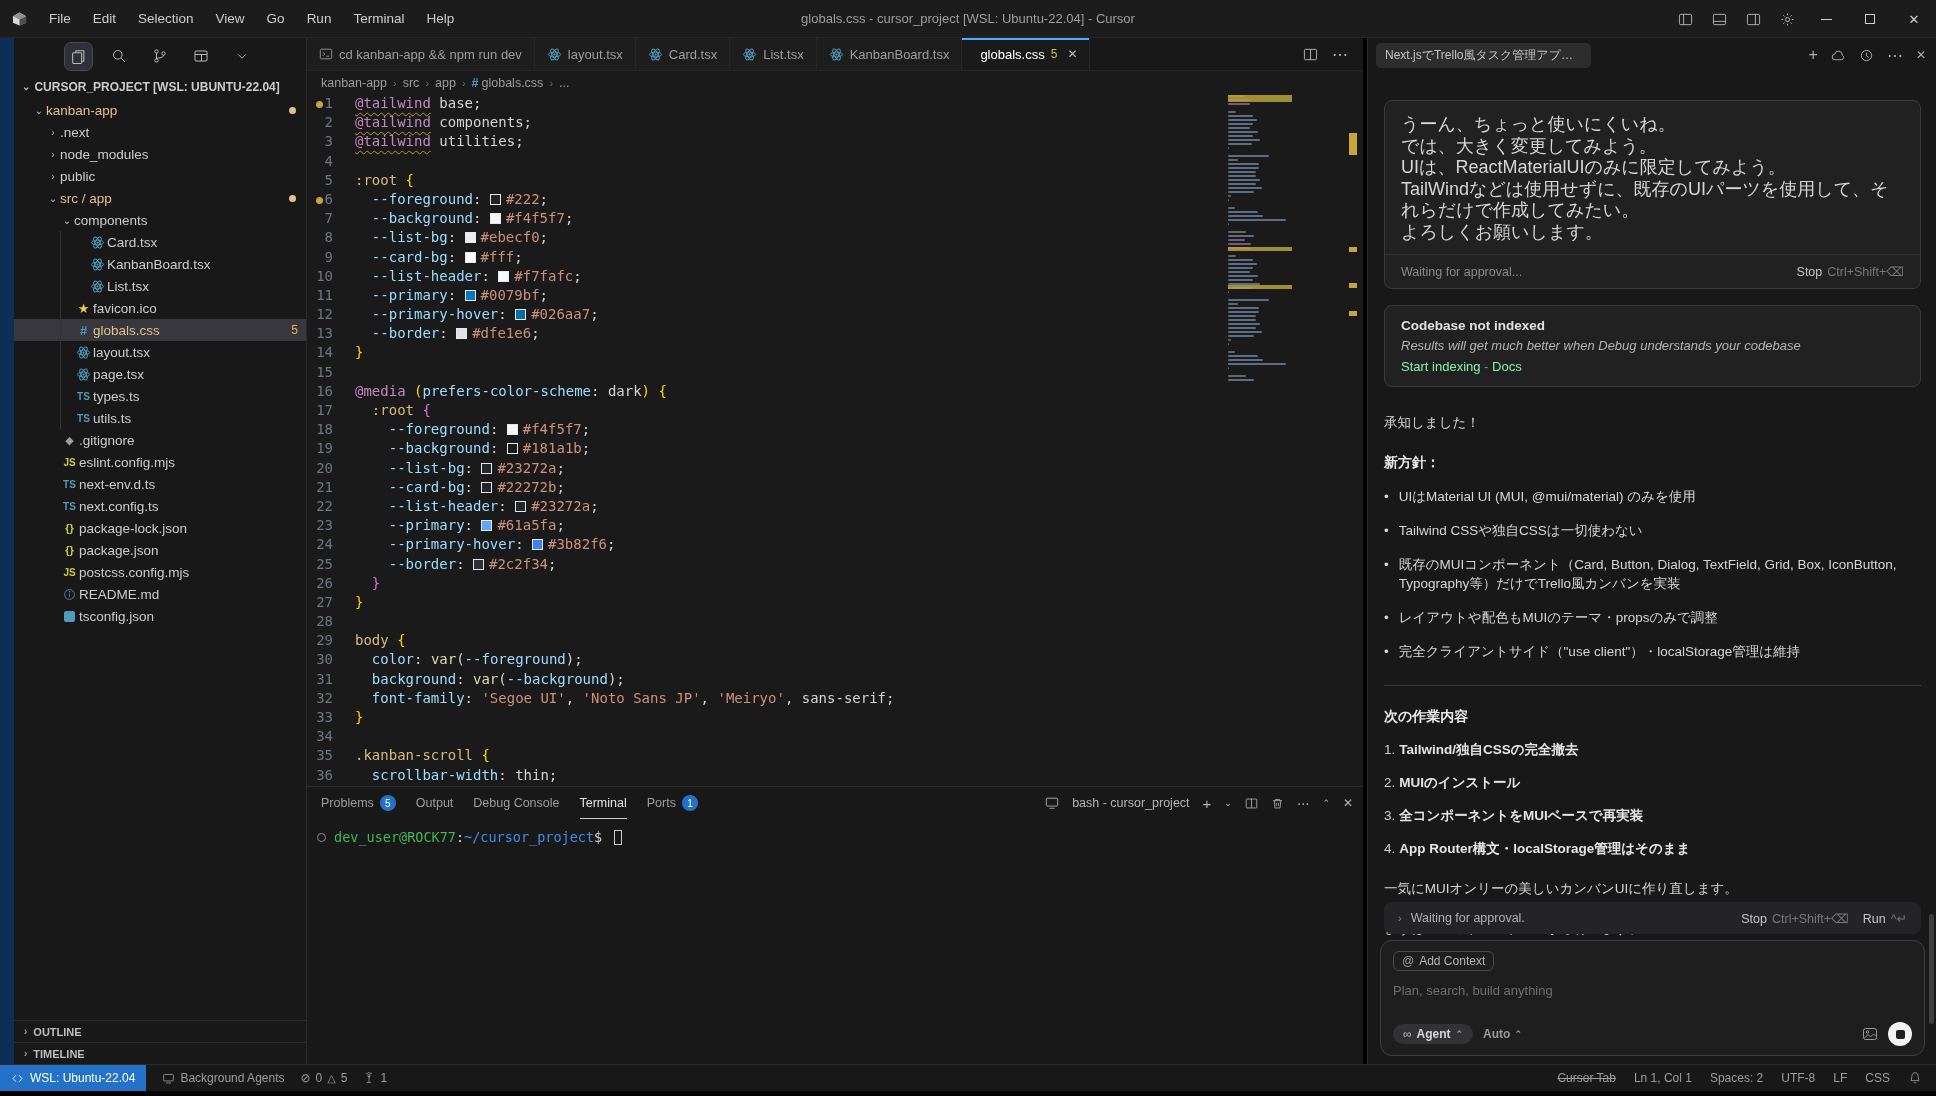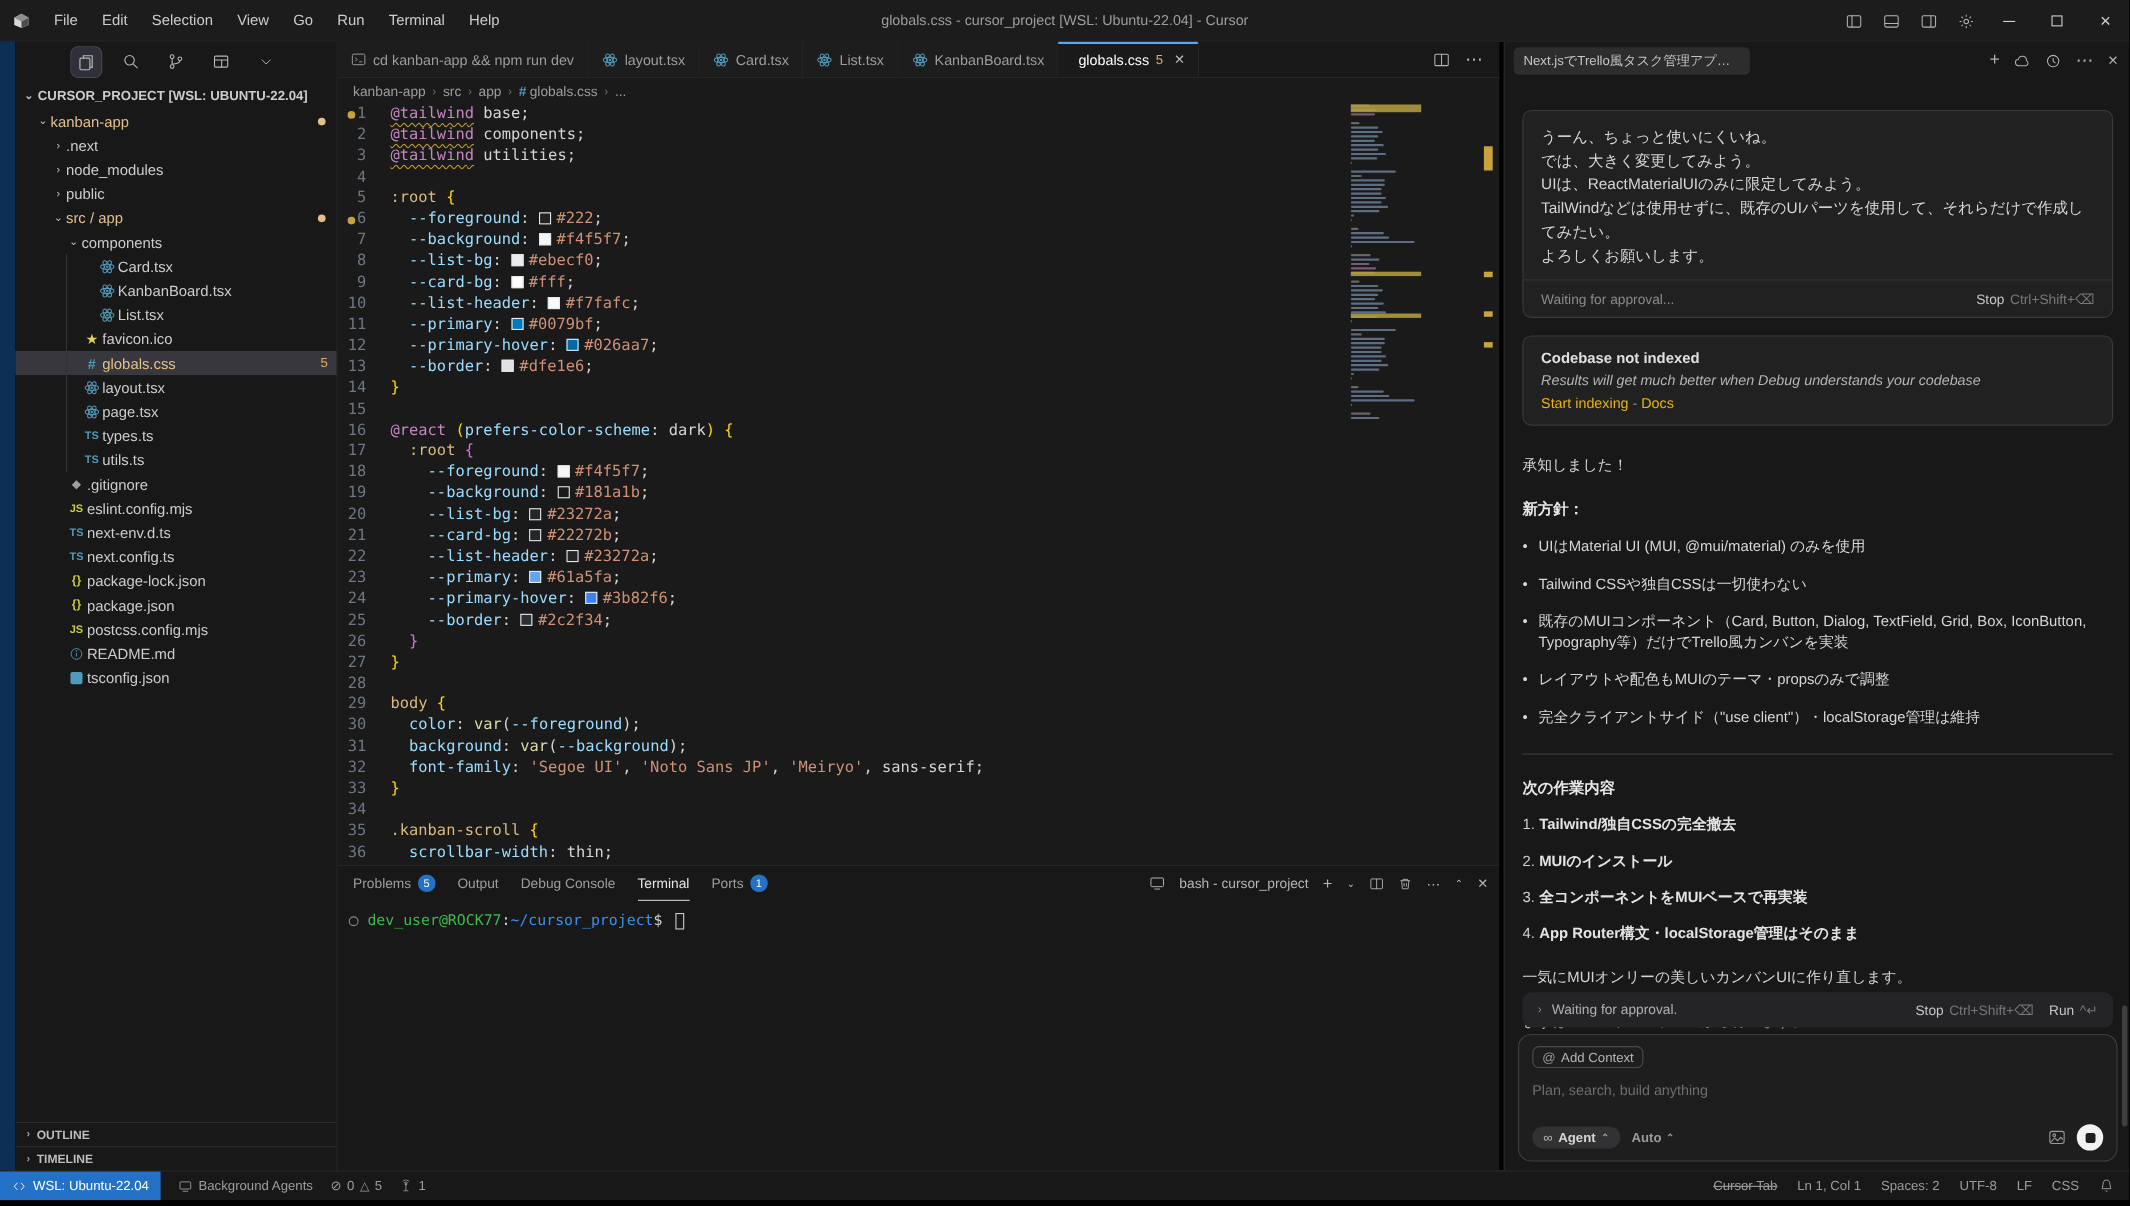--- a/index.html
+++ b/index.html
@@ -83,28 +83,28 @@
   .tgreen { color:#3fb950; } .tblue { color:#3b8eea; } .tpl { color:#d4d4d4; }
   .tcursor { display:inline-block; width:8px; height:15px; border:1px solid #cccccc; vertical-align:-2px; margin-left:4px; }
 
   
   .chat { position:absolute; left:1367px; top:38px; width:569px; height:1026px; background:#181818; border-left:1px solid #2b2b2b; }
   .chat-head { height:34px; display:flex; align-items:center; padding:0 10px 0 8px; }
   .chat-tab { max-width:215px; background:#2d2d2d; color:#c5c5c5; font-size:12px; padding:4px 9px; border-radius:5px; white-space:nowrap; overflow:hidden; text-overflow:ellipsis; }
   .chat-hicons { margin-left:auto; display:flex; align-items:center; gap:13px; color:#b0b0b0; }
   .chat-body { position:absolute; top:40px; left:16px; width:537px; }
   .ucard { background:#212122; border:1px solid #3a3a3c; border-radius:8px; padding:13px 16px 0 16px; margin-top:22px; }
-  .ucard p { font-size:14px; line-height:21.5px; color:#d6d6d6; }
+  .ucard p { font-size:18px; line-height:21.5px; color:#d6d6d6; }
   .ucard-foot { display:flex; align-items:center; border-top:1px solid #333335; margin:11px -16px 0 -16px; padding:9px 16px; font-size:12.5px; color:#8a8a8a; }
   .ucard-foot .stop { margin-left:auto; color:#c5c5c5; }
   .kbd { color:#777; margin-left:5px; }
   .icard { background:#212122; border:1px solid #3a3a3c; border-radius:8px; padding:12px 16px; margin-top:16px; font-size:13px; }
   .icard .t { font-weight:bold; color:#e0e0e0; margin-bottom:5px; font-size:13.5px; }
   .icard .b { font-style:italic; color:#b5b5b5; margin-bottom:6px; }
-  .icard a { color:#eab308; text-decoration:none; }
+  .icard a { color:#86efac; text-decoration:none; }
   .md { color:#d6d6d6; font-size:13.5px; }
   .md .ack { margin-top:27px;font-family:Liberation Serif, serif; }
   .md .h { font-weight:bold; margin-top:22px; font-size:14px; color:#e8e8e8; }
   .blt { display:flex; gap:10px; margin-top:15px; line-height:19px; }
   .blt .dot { flex:none; }
   .stp { margin-top:15px; font-weight:bold; color:#e4e4e4; }
   .stp .num { font-weight:normal; color:#cfcfcf; margin-right:4px; }
   .divider { height:1px; background:#3a3a3c; margin-top:24px; }
   .para { margin-top:22px; }
   .cmdcard { margin-top:20px; background:#1d1e20; border:1.5px solid #3b82f6; border-radius:9px; padding:12px 14px 8px 14px; box-shadow:0 0 0 2px rgba(59,130,246,.18); }
@@ -532,21 +532,21 @@
         <div class="cl"><span class="ln">6</span><span class="ct"><span class="pl">  </span><span class="pr">--foreground</span><span class="pl">: </span><span class="sw" style="background: rgb(34, 34, 34);"></span><span class="va">#222</span><span class="pl">;</span></span></div>
         <div class="cl"><span class="ln">7</span><span class="ct"><span class="pl">  </span><span class="pr">--background</span><span class="pl">: </span><span class="sw" style="background: rgb(244, 245, 247);"></span><span class="va">#f4f5f7</span><span class="pl">;</span></span></div>
         <div class="cl"><span class="ln">8</span><span class="ct"><span class="pl">  </span><span class="pr">--list-bg</span><span class="pl">: </span><span class="sw" style="background: rgb(235, 236, 240);"></span><span class="va">#ebecf0</span><span class="pl">;</span></span></div>
         <div class="cl"><span class="ln">9</span><span class="ct"><span class="pl">  </span><span class="pr">--card-bg</span><span class="pl">: </span><span class="sw" style="background: rgb(255, 255, 255);"></span><span class="va">#fff</span><span class="pl">;</span></span></div>
         <div class="cl"><span class="ln">10</span><span class="ct"><span class="pl">  </span><span class="pr">--list-header</span><span class="pl">: </span><span class="sw" style="background: rgb(247, 250, 252);"></span><span class="va">#f7fafc</span><span class="pl">;</span></span></div>
         <div class="cl"><span class="ln">11</span><span class="ct"><span class="pl">  </span><span class="pr">--primary</span><span class="pl">: </span><span class="sw" style="background: rgb(0, 121, 191);"></span><span class="va">#0079bf</span><span class="pl">;</span></span></div>
         <div class="cl"><span class="ln">12</span><span class="ct"><span class="pl">  </span><span class="pr">--primary-hover</span><span class="pl">: </span><span class="sw" style="background: rgb(2, 106, 167);"></span><span class="va">#026aa7</span><span class="pl">;</span></span></div>
         <div class="cl"><span class="ln">13</span><span class="ct"><span class="pl">  </span><span class="pr">--border</span><span class="pl">: </span><span class="sw" style="background: rgb(223, 225, 230);"></span><span class="va">#dfe1e6</span><span class="pl">;</span></span></div>
         <div class="cl"><span class="ln">14</span><span class="ct"><span class="b1">}</span></span></div>
         <div class="cl"><span class="ln">15</span><span class="ct"></span></div>
-        <div class="cl"><span class="ln">16</span><span class="ct"><span class="at">@react</span><span class="pl"> </span><span class="b1">(</span><span class="pr">prefers-color-scheme</span><span class="pl">: dark</span><span class="b1">)</span><span class="pl"> </span><span class="b1">{</span></span></div>
+        <div class="cl"><span class="ln">16</span><span class="ct"><span class="at">@media</span><span class="pl"> </span><span class="b1">(</span><span class="pr">prefers-color-scheme</span><span class="pl">: dark</span><span class="b1">)</span><span class="pl"> </span><span class="b1">{</span></span></div>
         <div class="cl"><span class="ln">17</span><span class="ct"><span class="pl">  </span><span class="sel">:root</span><span class="pl"> </span><span class="b2">{</span></span></div>
         <div class="cl"><span class="ln">18</span><span class="ct"><span class="pl">    </span><span class="pr">--foreground</span><span class="pl">: </span><span class="sw" style="background: rgb(244, 245, 247);"></span><span class="va">#f4f5f7</span><span class="pl">;</span></span></div>
         <div class="cl"><span class="ln">19</span><span class="ct"><span class="pl">    </span><span class="pr">--background</span><span class="pl">: </span><span class="sw" style="background: rgb(24, 26, 27);"></span><span class="va">#181a1b</span><span class="pl">;</span></span></div>
         <div class="cl"><span class="ln">20</span><span class="ct"><span class="pl">    </span><span class="pr">--list-bg</span><span class="pl">: </span><span class="sw" style="background: rgb(35, 39, 42);"></span><span class="va">#23272a</span><span class="pl">;</span></span></div>
         <div class="cl"><span class="ln">21</span><span class="ct"><span class="pl">    </span><span class="pr">--card-bg</span><span class="pl">: </span><span class="sw" style="background: rgb(34, 39, 43);"></span><span class="va">#22272b</span><span class="pl">;</span></span></div>
         <div class="cl"><span class="ln">22</span><span class="ct"><span class="pl">    </span><span class="pr">--list-header</span><span class="pl">: </span><span class="sw" style="background: rgb(35, 39, 42);"></span><span class="va">#23272a</span><span class="pl">;</span></span></div>
         <div class="cl"><span class="ln">23</span><span class="ct"><span class="pl">    </span><span class="pr">--primary</span><span class="pl">: </span><span class="sw" style="background: rgb(97, 165, 250);"></span><span class="va">#61a5fa</span><span class="pl">;</span></span></div>
         <div class="cl"><span class="ln">24</span><span class="ct"><span class="pl">    </span><span class="pr">--primary-hover</span><span class="pl">: </span><span class="sw" style="background: rgb(59, 130, 246);"></span><span class="va">#3b82f6</span><span class="pl">;</span></span></div>
         <div class="cl"><span class="ln">25</span><span class="ct"><span class="pl">    </span><span class="pr">--border</span><span class="pl">: </span><span class="sw" style="background: rgb(44, 47, 52);"></span><span class="va">#2c2f34</span><span class="pl">;</span></span></div>
         <div class="cl"><span class="ln">26</span><span class="ct"><span class="pl">  </span><span class="b2">}</span></span></div>

